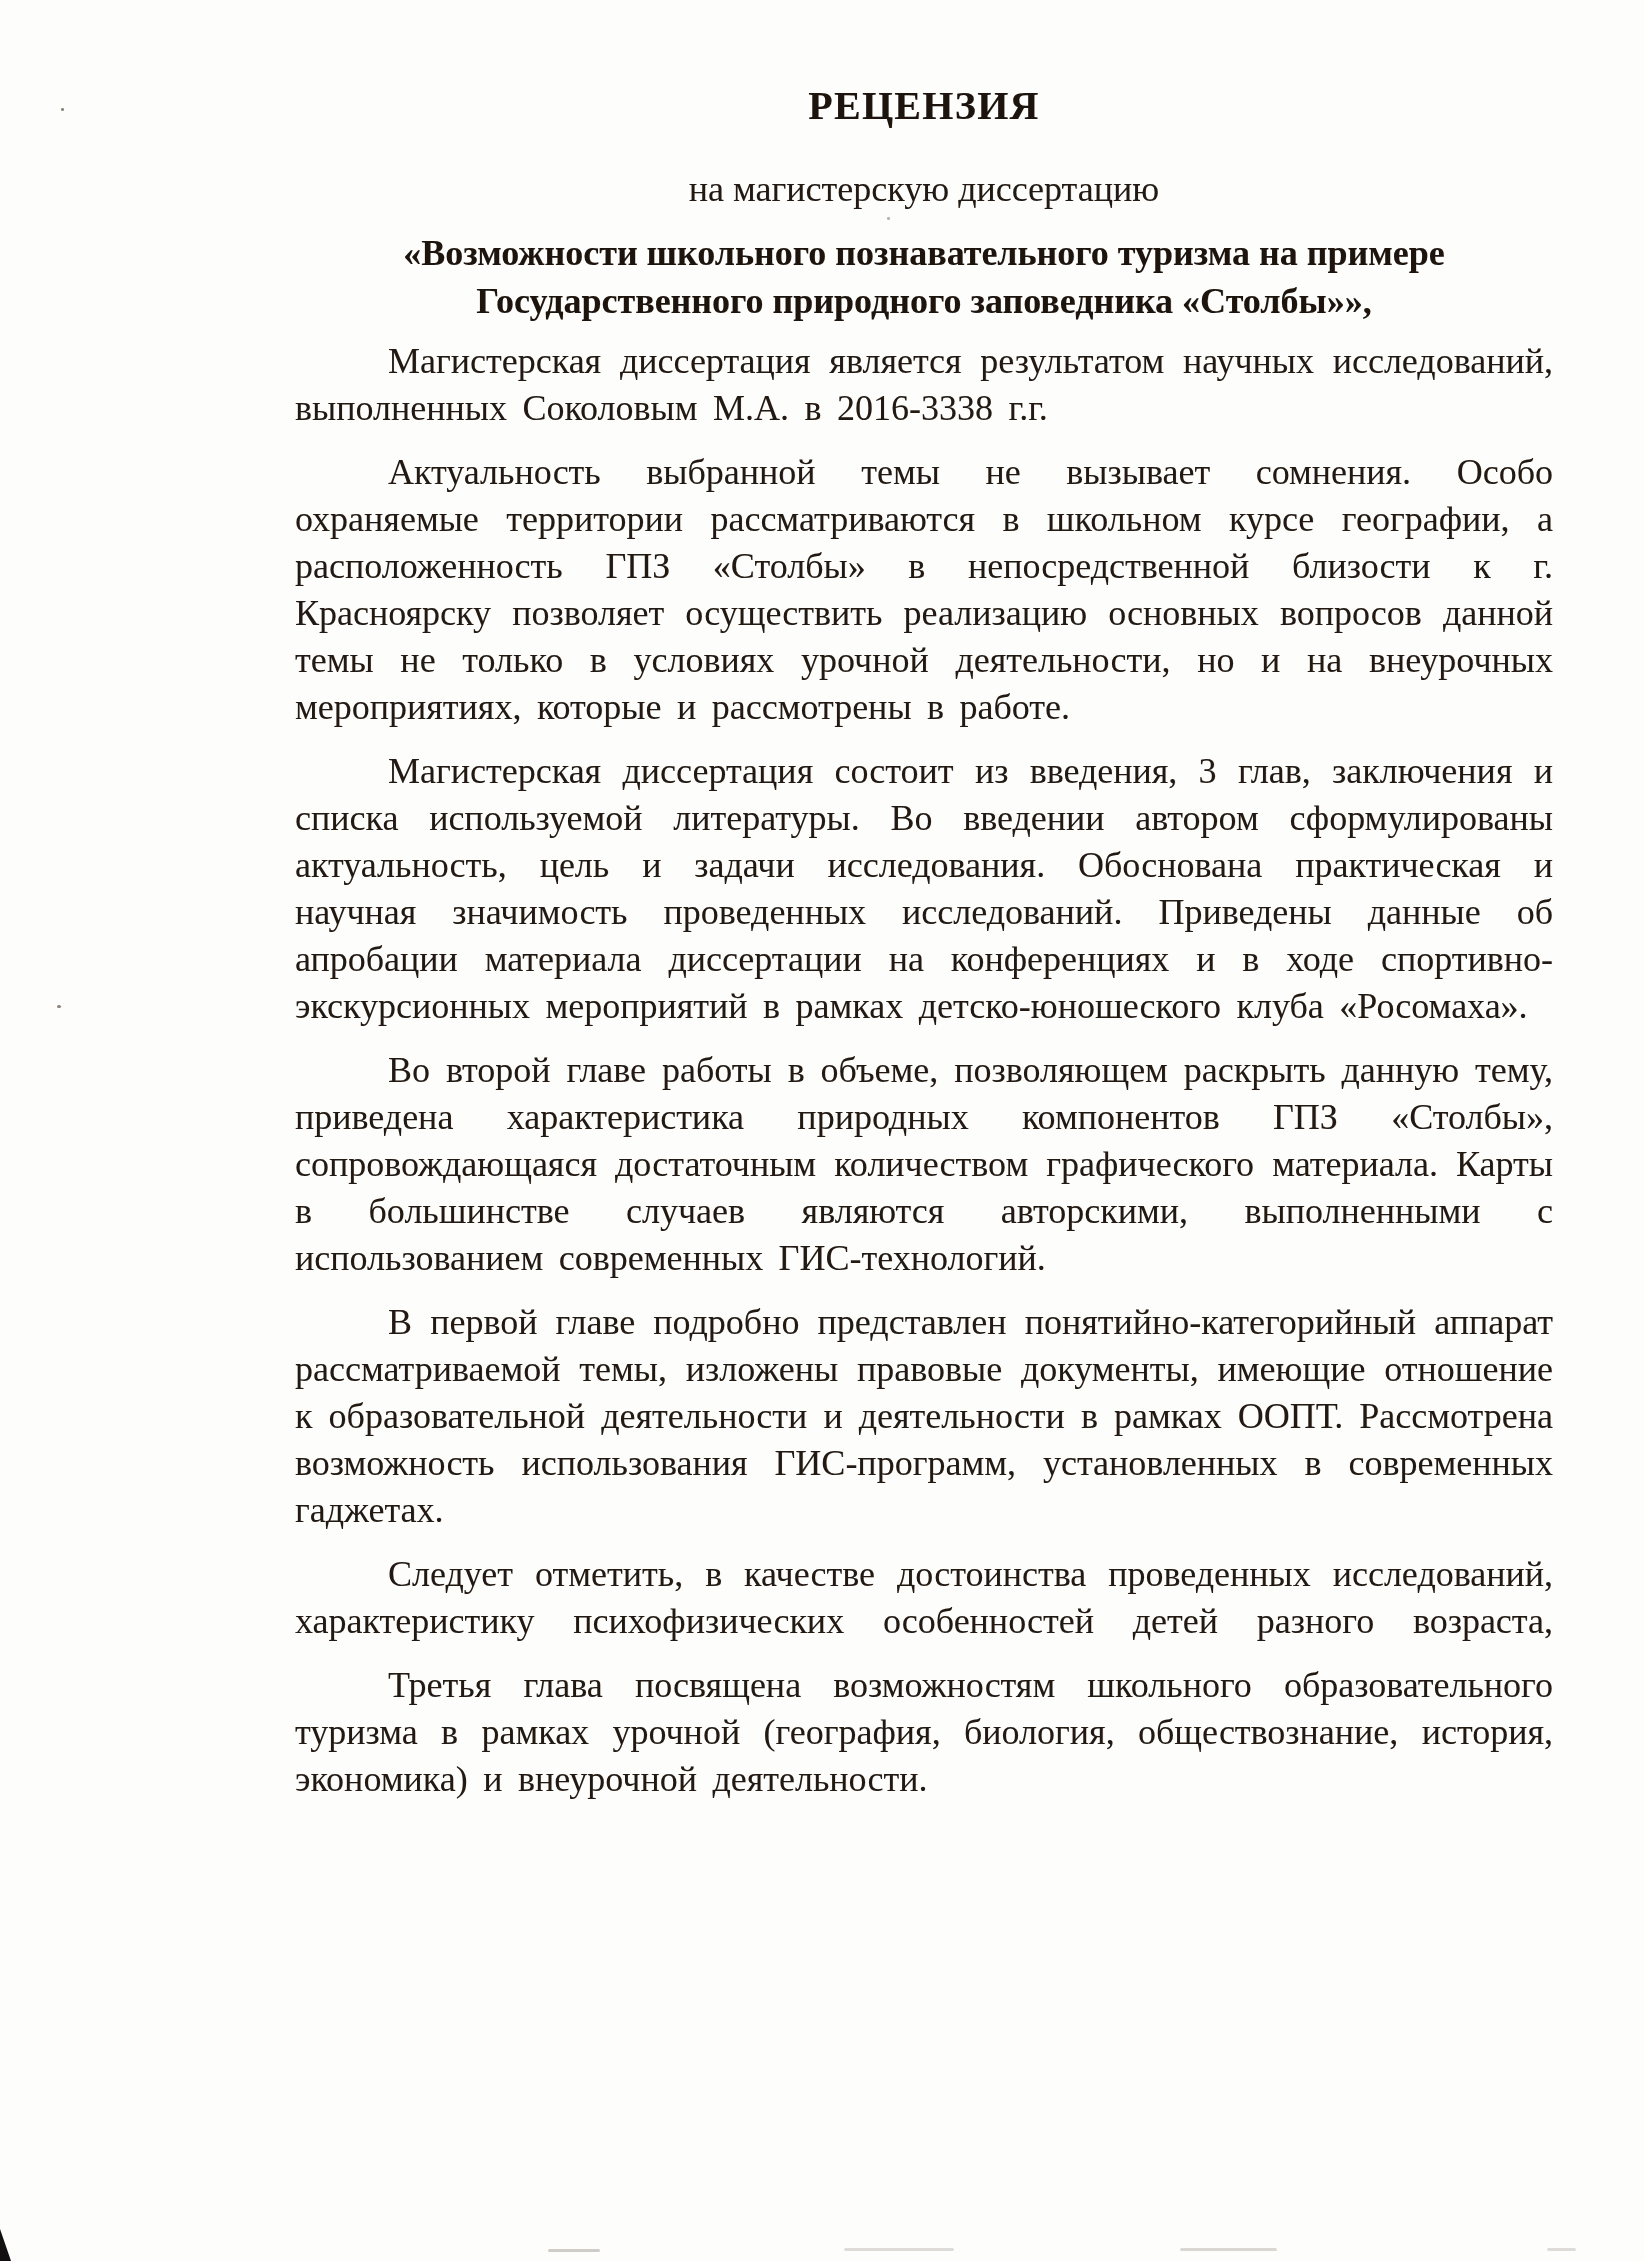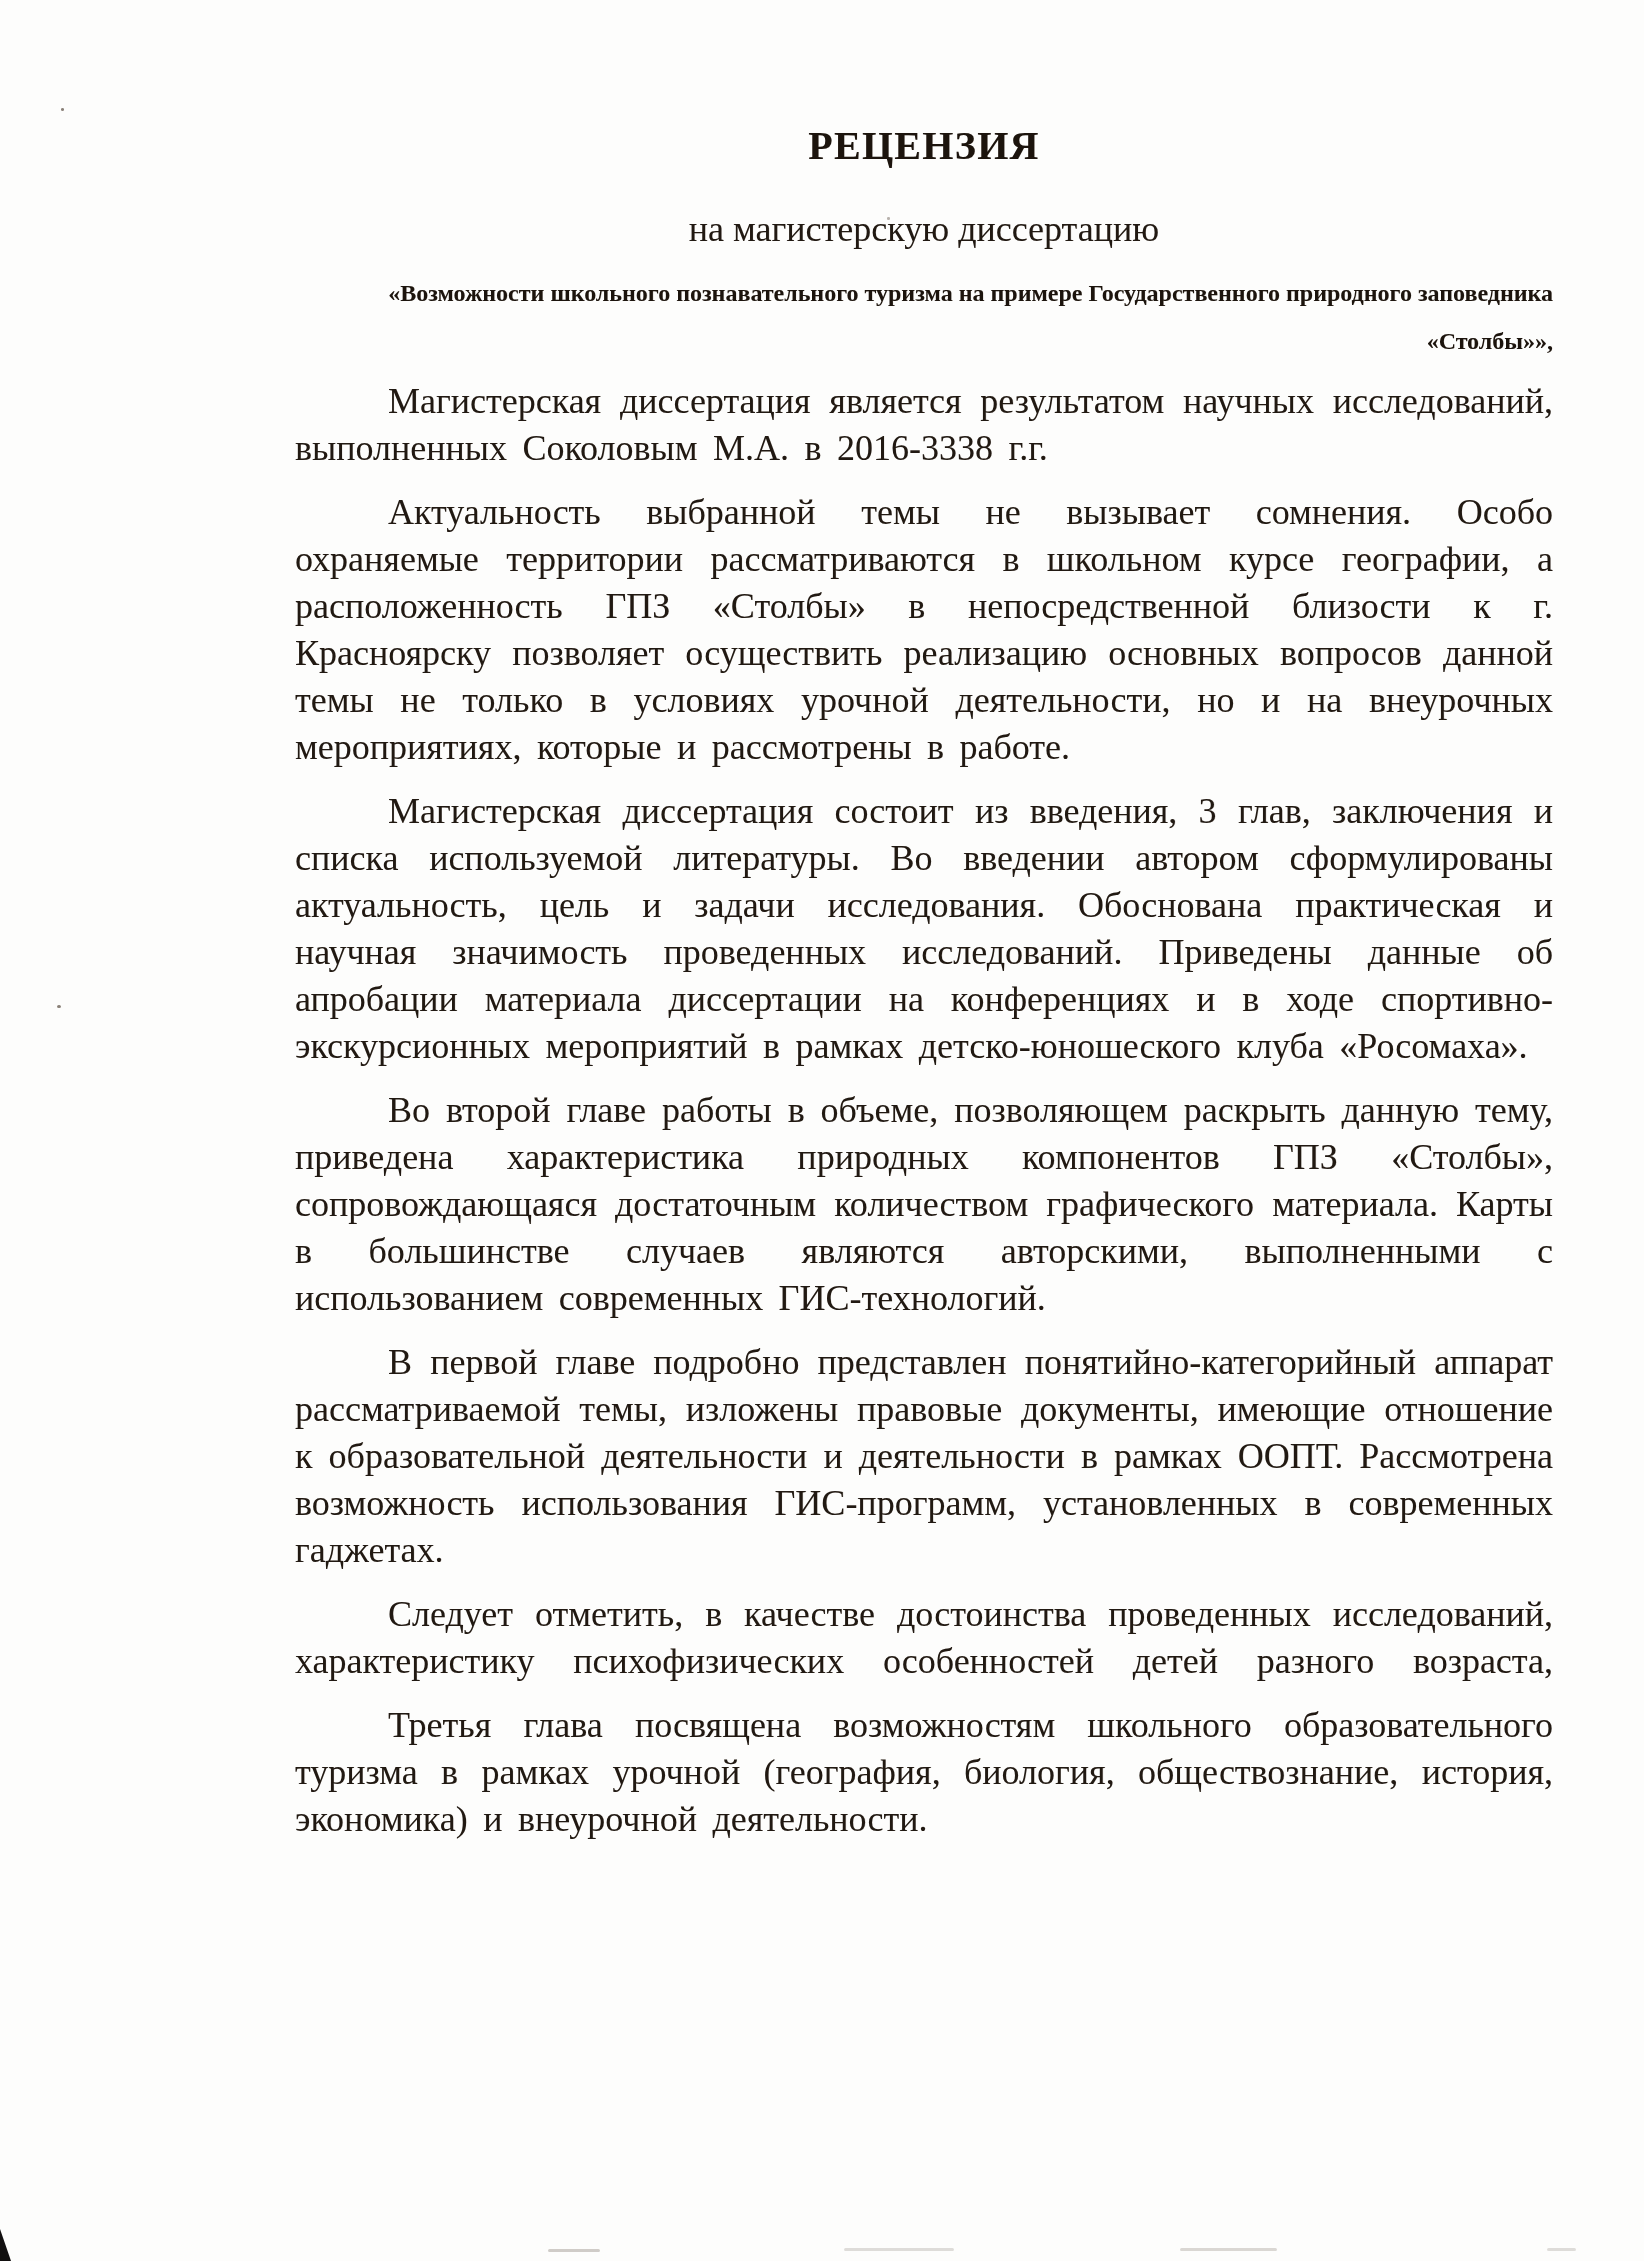--- a/index.html
+++ b/index.html
@@ -9,45 +9,45 @@
     background:#fefefdfd;
     background:#fdfdfc;
     overflow:hidden;
     font-family:"Liberation Serif","DejaVu Serif",serif;
     color:#211912;
   }
   .content {
     position:absolute;
     left:295px; top:0;
     width:1258px;
-    padding-top:120px;
+    padding-top:80px;
   }
   .doc-title {
     margin:0;
     font-size:40px;
     font-weight:bold;
     letter-spacing:1.3px;
     line-height:52px;
     text-align:center;
     color:#1c140d;
     text-shadow:0.3px 0.3px 0 rgba(70,50,35,0.25);
   }
   .doc-subtitle {
     margin:34px 0 16px 0;
     font-size:36px;
     line-height:47px;
     text-align:center;
     text-shadow:0.3px 0.3px 0 rgba(70,50,35,0.2);
   }
   .thesis-title {
     margin:11.6px 0 13px 0;
-    font-size:24px;
+    font-size:36px;
     font-weight:bold;
     line-height:48px;
-    text-align:right;
+    text-align:center;
     color:#1c140d;
     text-shadow:0.3px 0.3px 0 rgba(70,50,35,0.25);
   }
   .para {
     margin:0 0 17px 0;
     font-size:36px;
     line-height:47px;
     text-align:justify;
     text-indent:93px;
     word-spacing:0.18em;

